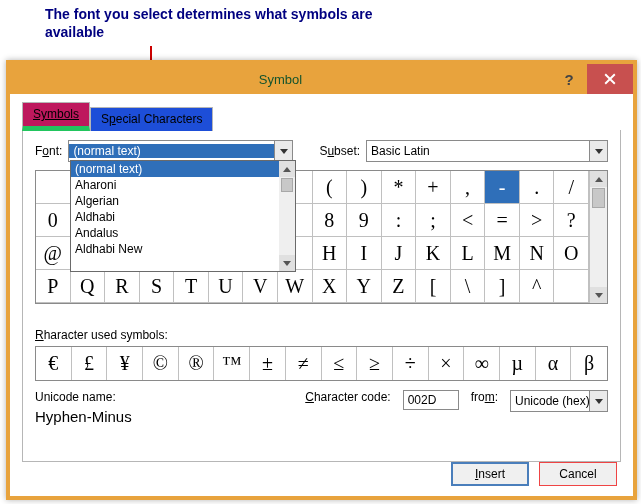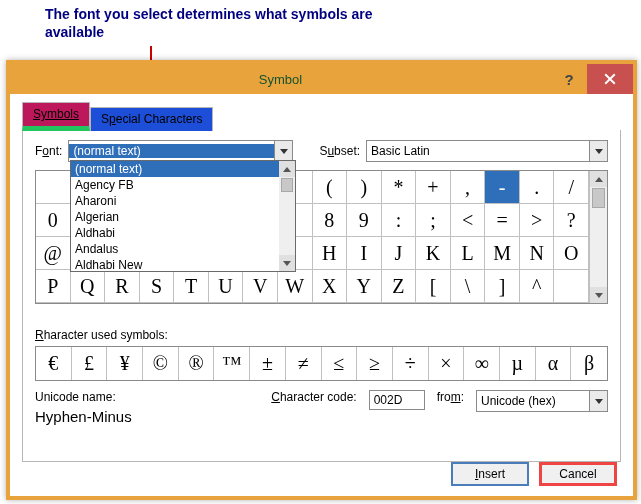--- a/index.html
+++ b/index.html
@@ -305,21 +305,21 @@
   .dlg-buttons{
     position:absolute;
     right:16px;
     bottom:10px;
     display:flex;
     gap:10px;
   }
   .btn{
     min-width:78px;
     height:24px;
-    border:3px solid #ef4444;
+    border:1px solid #ef4444;
     background:#f0f0f0;
     display:flex;align-items:center;justify-content:center;
     padding:0 10px;
     font-size:12px;
   }
   .btn.default{
     border:1px solid #4a7ebb;
     box-shadow:0 0 0 1px #4a7ebb inset;
   }
 </style>
@@ -439,21 +439,20 @@
           <div class="thumb"></div>
           <div class="sbtn down">
               <div class="chev-down"></div>
             </div>
         </div>
       </div>
 
       <div class="dropdown-list">
         <div class="items" id="font-items">
             <div class="item sel">(normal text)</div>
-            <div class="item">Agency FB</div>
             <div class="item">Aharoni</div>
             <div class="item">Algerian</div>
             <div class="item">Aldhabi</div>
             <div class="item">Andalus</div>
             <div class="item">Aldhabi New</div>
           </div>
         <div class="ddscroll">
           <div class="sbtn up">
               <div class="chev-up"></div>
             </div>
@@ -490,21 +489,21 @@
         <div class="uname">
           <div>Unicode name:</div>
           <div class="nm">Hyphen-Minus</div>
         </div>
         <div class="spacer"></div>
         <span><span class="u">C</span><span>haracter code:</span></span>
         <div class="code-input">
             <span>002D</span>
           </div>
         <span><span>fro</span><span class="u">m</span><span>:</span></span>
-        <div class="combo" style="width:132px">
+        <div class="combo" style="width:98px">
           <div class="combo-text">Unicode (hex)</div>
           <div class="combo-btn">
               <div class="chev"></div>
             </div>
         </div>
       </div>
     </div>
 
     <div class="dlg-buttons">
       <div class="btn default">

